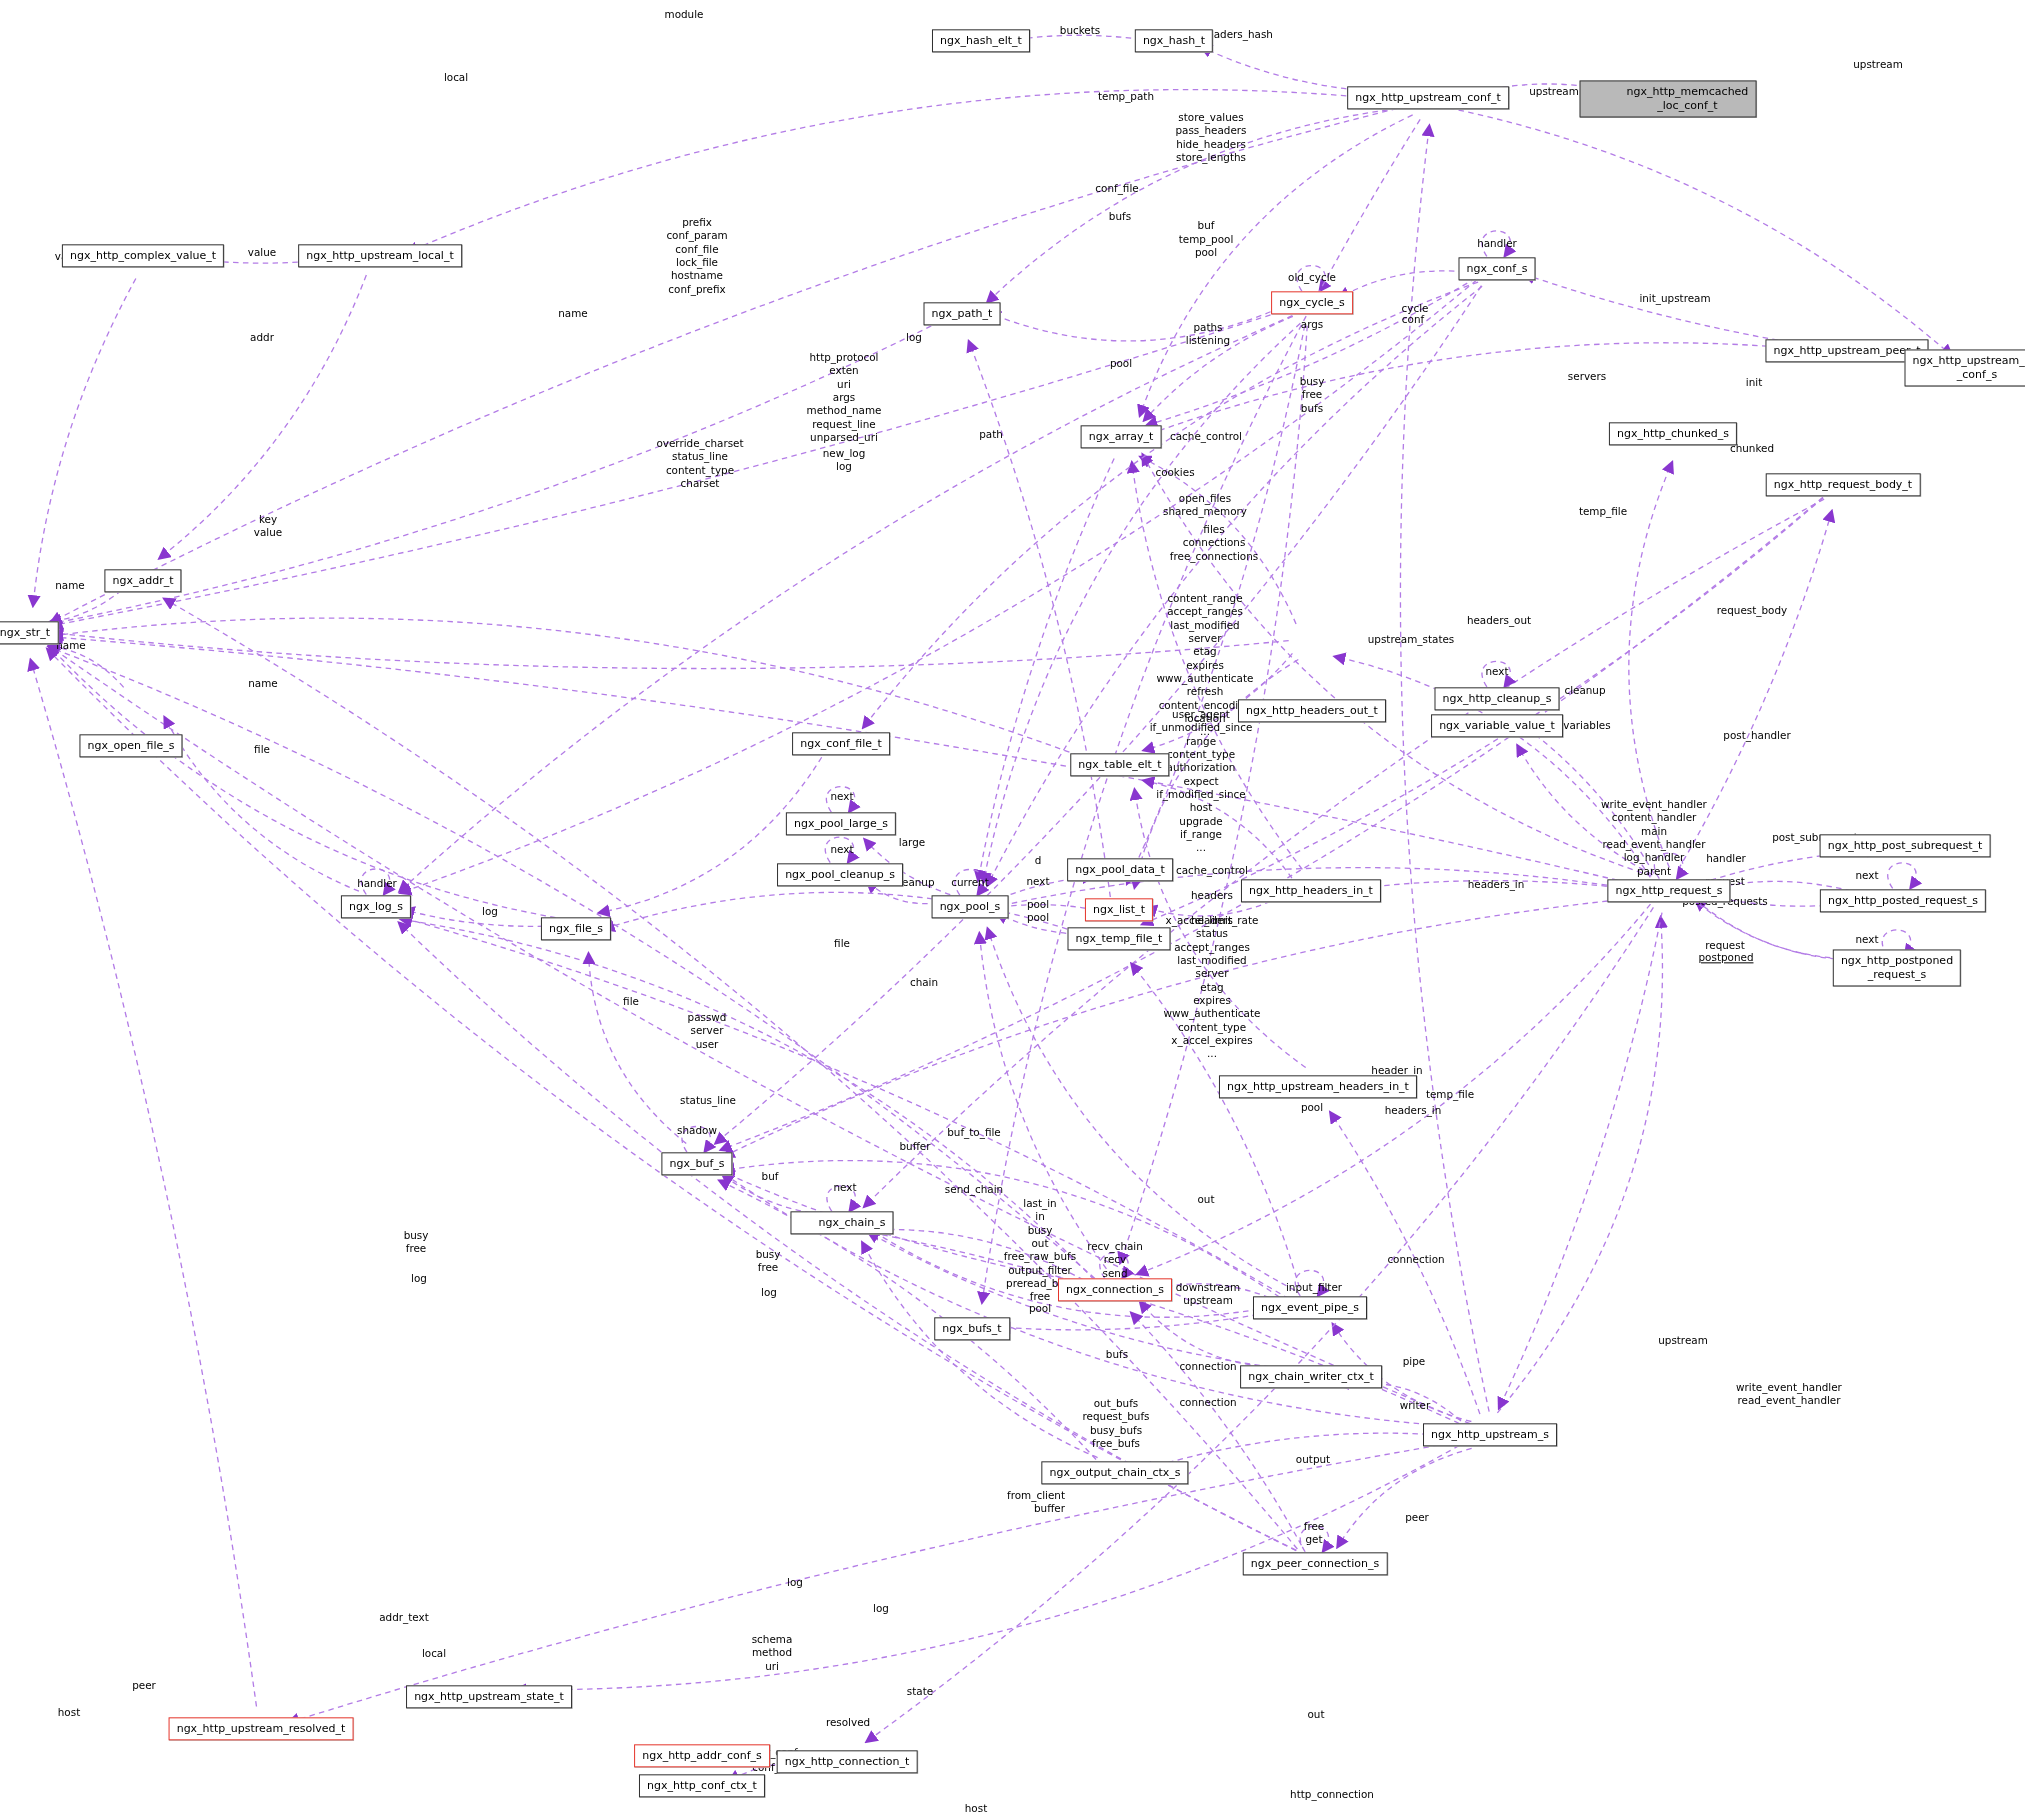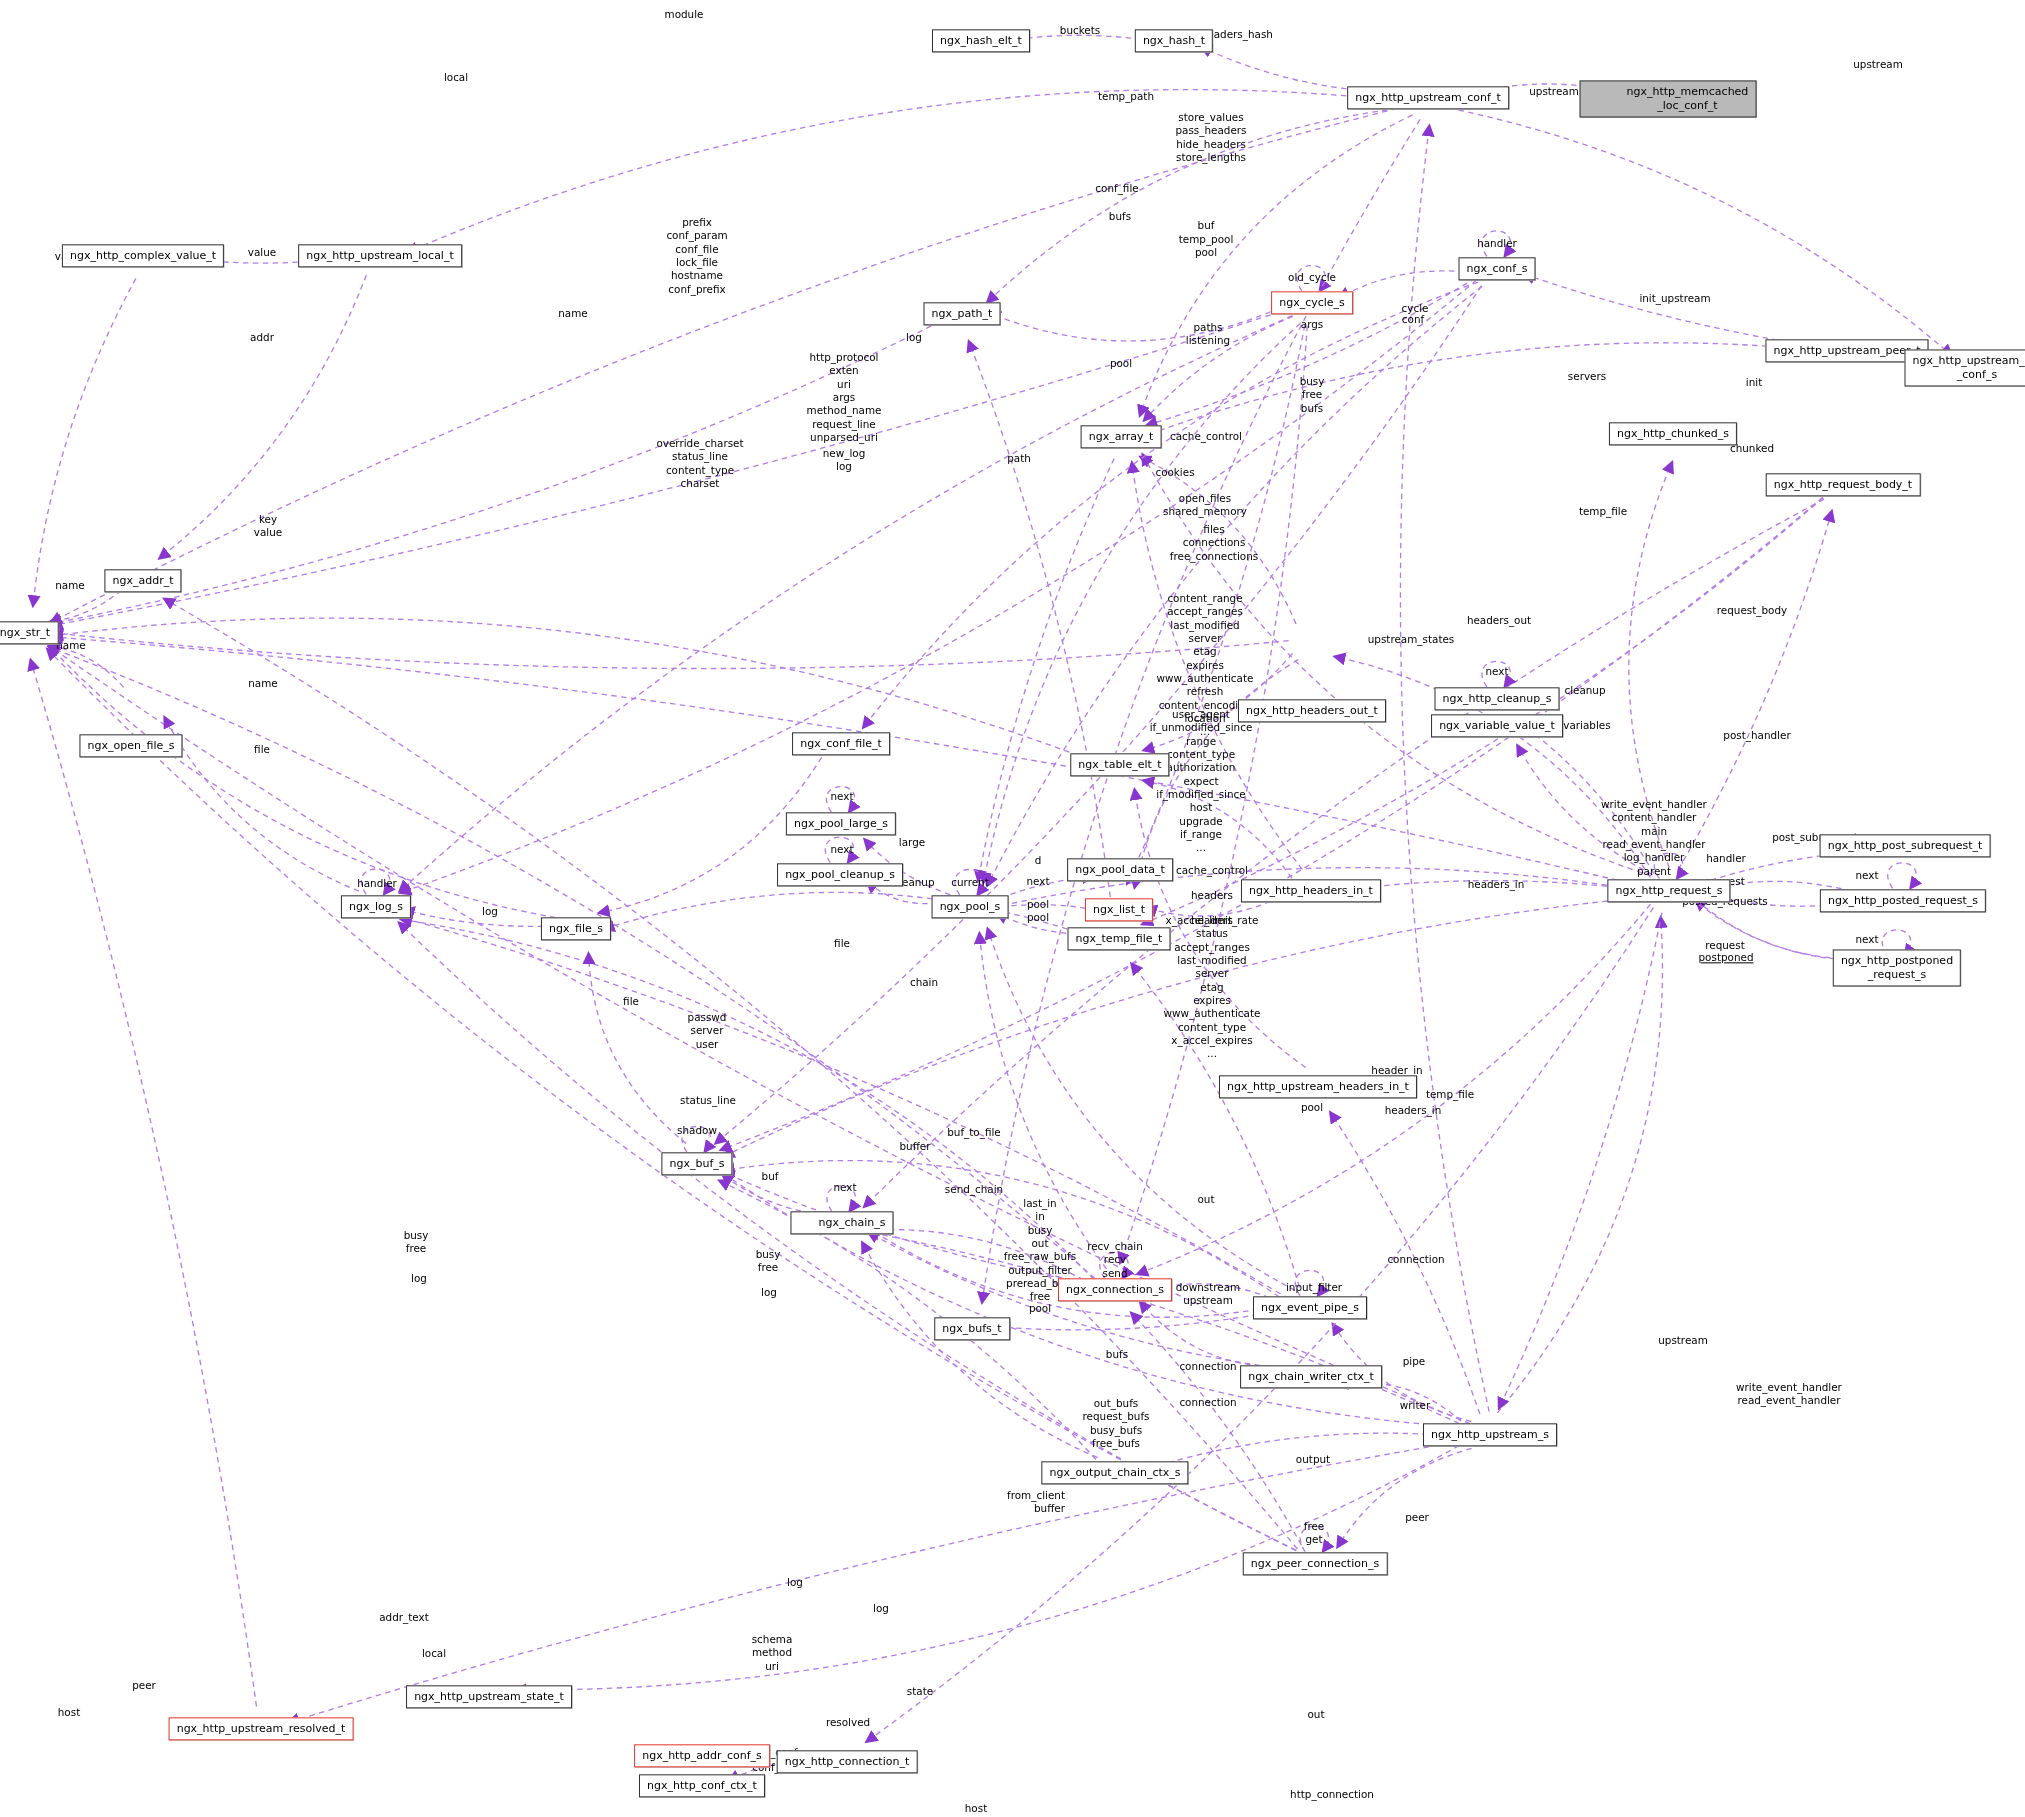--- a/index.html
+++ b/index.html
@@ -196,21 +196,21 @@
 exten
 uri
 args
 method_name
 request_line
 unparsed_uri</div>
       <div class="edge-label" style="left: 1312px; top: 395px;">busy
 free
 bufs</div>
       <div class="edge-label" style="left: 1206px; top: 437px;">cache_control</div>
-      <div class="edge-label" style="left: 1019px; top: 435px; margin-top: 24px;">path</div>
+      <div class="edge-label" style="left: 991px; top: 435px;">path</div>
       <div class="edge-label" style="left: 1752px; top: 449px;">chunked</div>
       <div class="edge-label" style="left: 700px; top: 464px;">override_charset
 status_line
 content_type
 charset</div>
       <div class="edge-label" style="left: 844px; top: 460px;">new_log
 log</div>
       <div class="edge-label" style="left: 1175px; top: 473px;">cookies</div>
       <div class="edge-label" style="left: 1205px; top: 505px;">open_files
 shared_memory</div>

